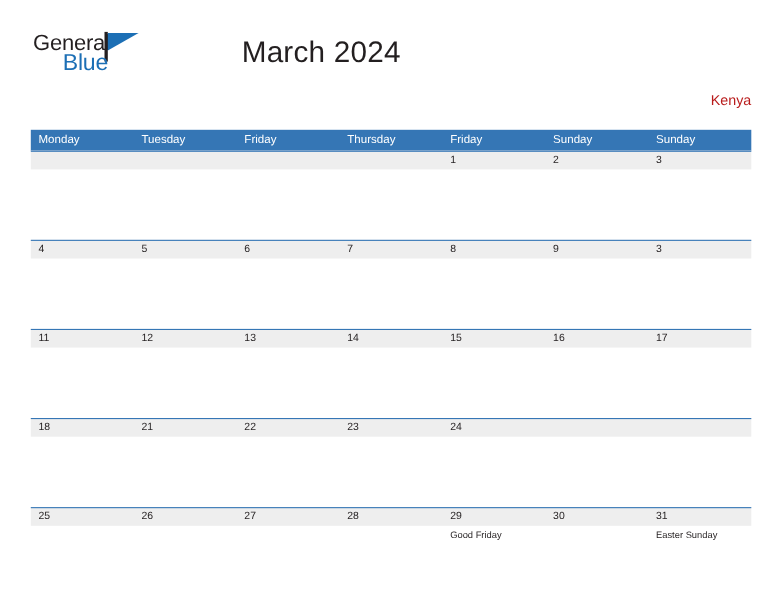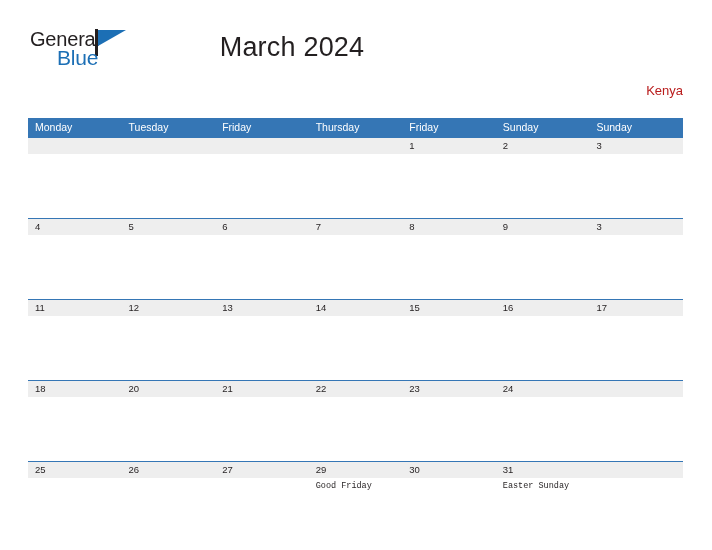--- a/index.html
+++ b/index.html
@@ -169,21 +169,20 @@
     left: 7px;
     top: 19px;
     width: 86px;
   }
   .event {
     font-size: 8.5px;
     line-height: 12px;
     color: #231f20;
     white-space: nowrap;
     overflow: hidden;
-    font-family: Liberation Mono, monospace;
   }
 </style>
 </head>
 <body>
 
 <div class="page">
 
   <div class="topbar">
 
     <div class="logo">
@@ -312,24 +311,20 @@
           </div>
         </div>
         <div class="week">
           <div class="week-band"></div>
           <div class="week-cells">
             <div class="day-cell">
               <div class="day-num">18</div>
               <div class="day-events"></div>
             </div>
             <div class="day-cell">
-              <div class="day-num">20</div>
-              <div class="day-events"></div>
-            </div>
-            <div class="day-cell">
               <div class="day-num">21</div>
               <div class="day-events"></div>
             </div>
             <div class="day-cell">
               <div class="day-num">22</div>
               <div class="day-events"></div>
             </div>
             <div class="day-cell">
               <div class="day-num">23</div>
               <div class="day-events"></div>
@@ -346,20 +341,24 @@
             <div class="day-cell">
               <div class="day-num">25</div>
               <div class="day-events"></div>
             </div>
             <div class="day-cell">
               <div class="day-num">26</div>
               <div class="day-events"></div>
             </div>
             <div class="day-cell">
               <div class="day-num">27</div>
+              <div class="day-events"></div>
+            </div>
+            <div class="day-cell">
+              <div class="day-num">28</div>
               <div class="day-events"></div>
             </div>
             <div class="day-cell">
               <div class="day-num">29</div>
               <div class="day-events">
                 <div class="event">Good Friday</div>
               </div>
             </div>
             <div class="day-cell">
               <div class="day-num">30</div>

